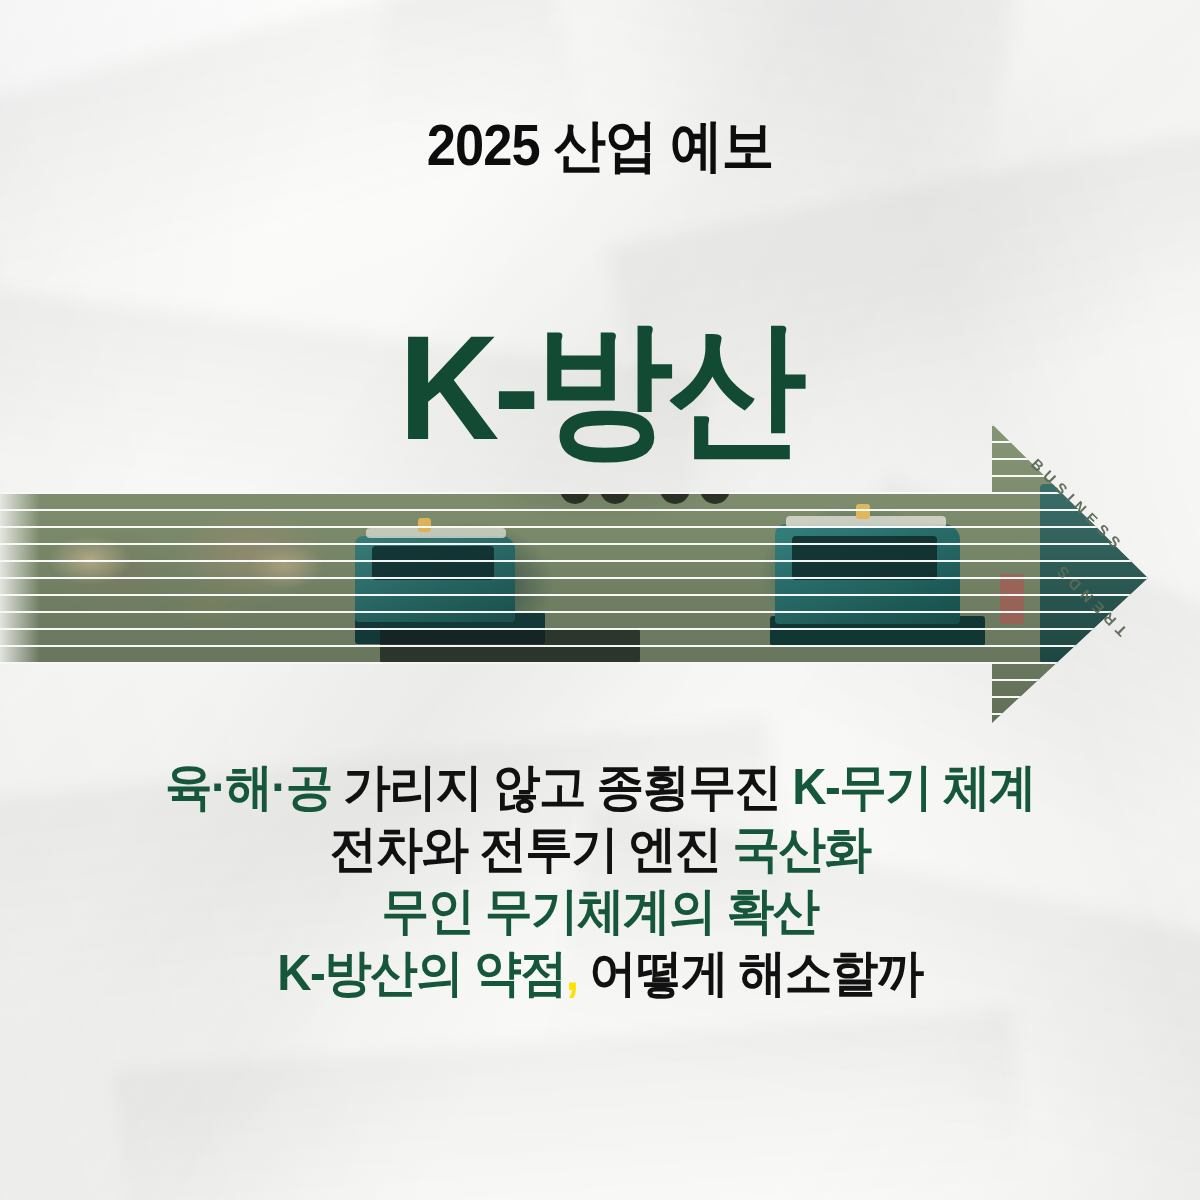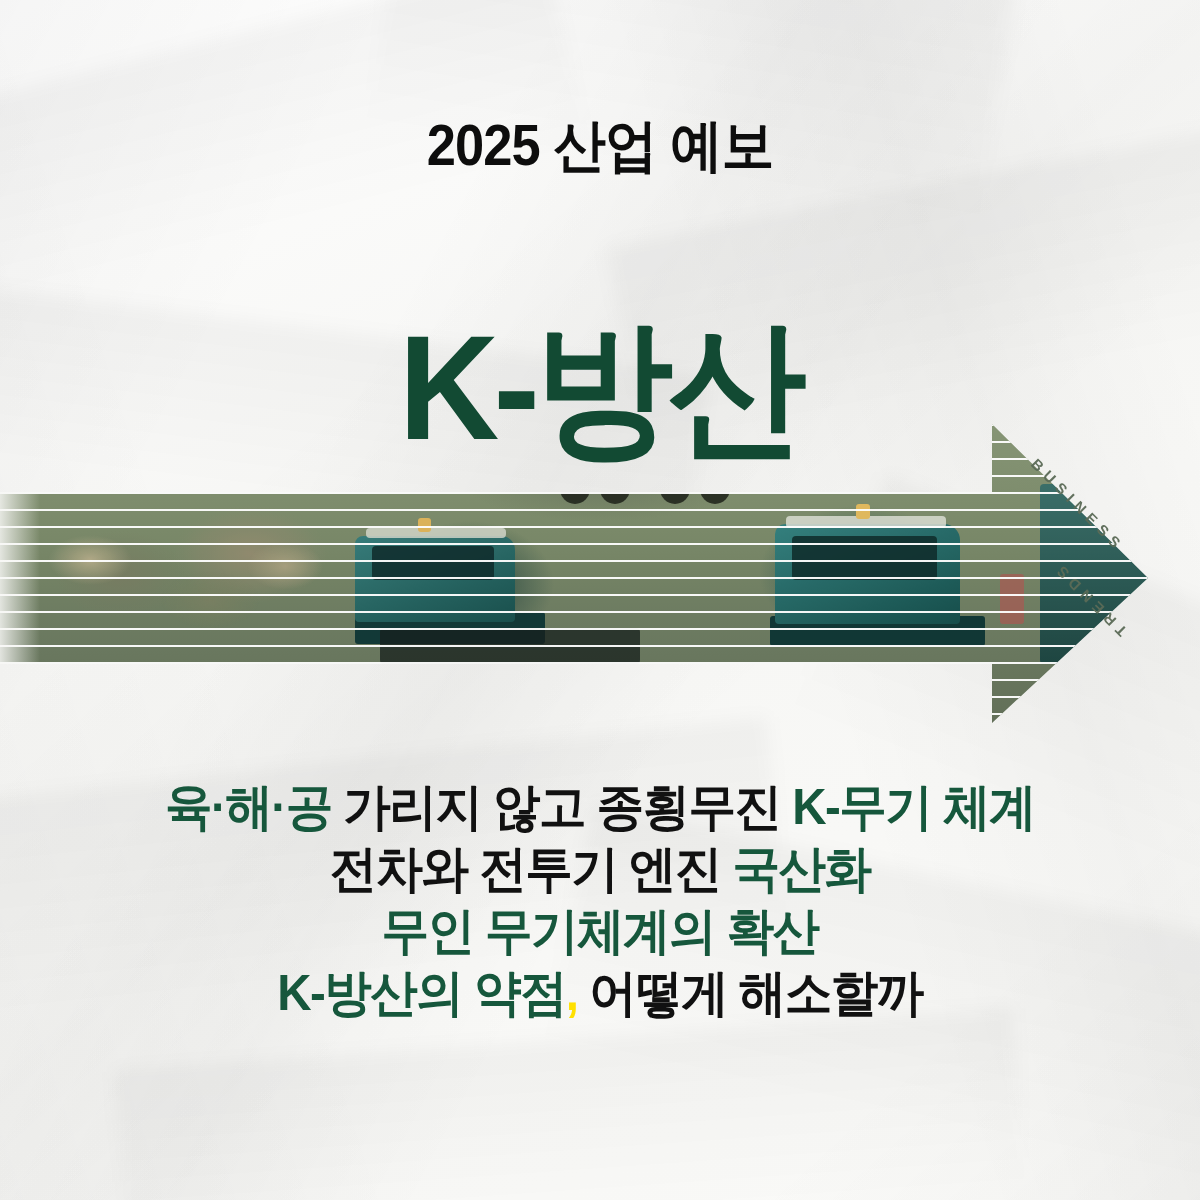--- a/index.html
+++ b/index.html
@@ -146,21 +146,21 @@
     transform-origin:left top;
   }
   .lbl-trends{
     left:1118px;top:640px;
     transform:rotate(-135deg);
     transform-origin:left top;
   }
 
   
   .copy{
-    position:absolute;left:0;right:0;top:776px;
+    position:absolute;left:0;right:0;top:756px;
     text-align:center;
   }
   .copy .ln{
     font-size:50px;
     font-weight:900;
     letter-spacing:-1.6px;
     line-height:1.24;
     color:#111111;
     transform:scaleX(0.95);
     white-space:nowrap;

